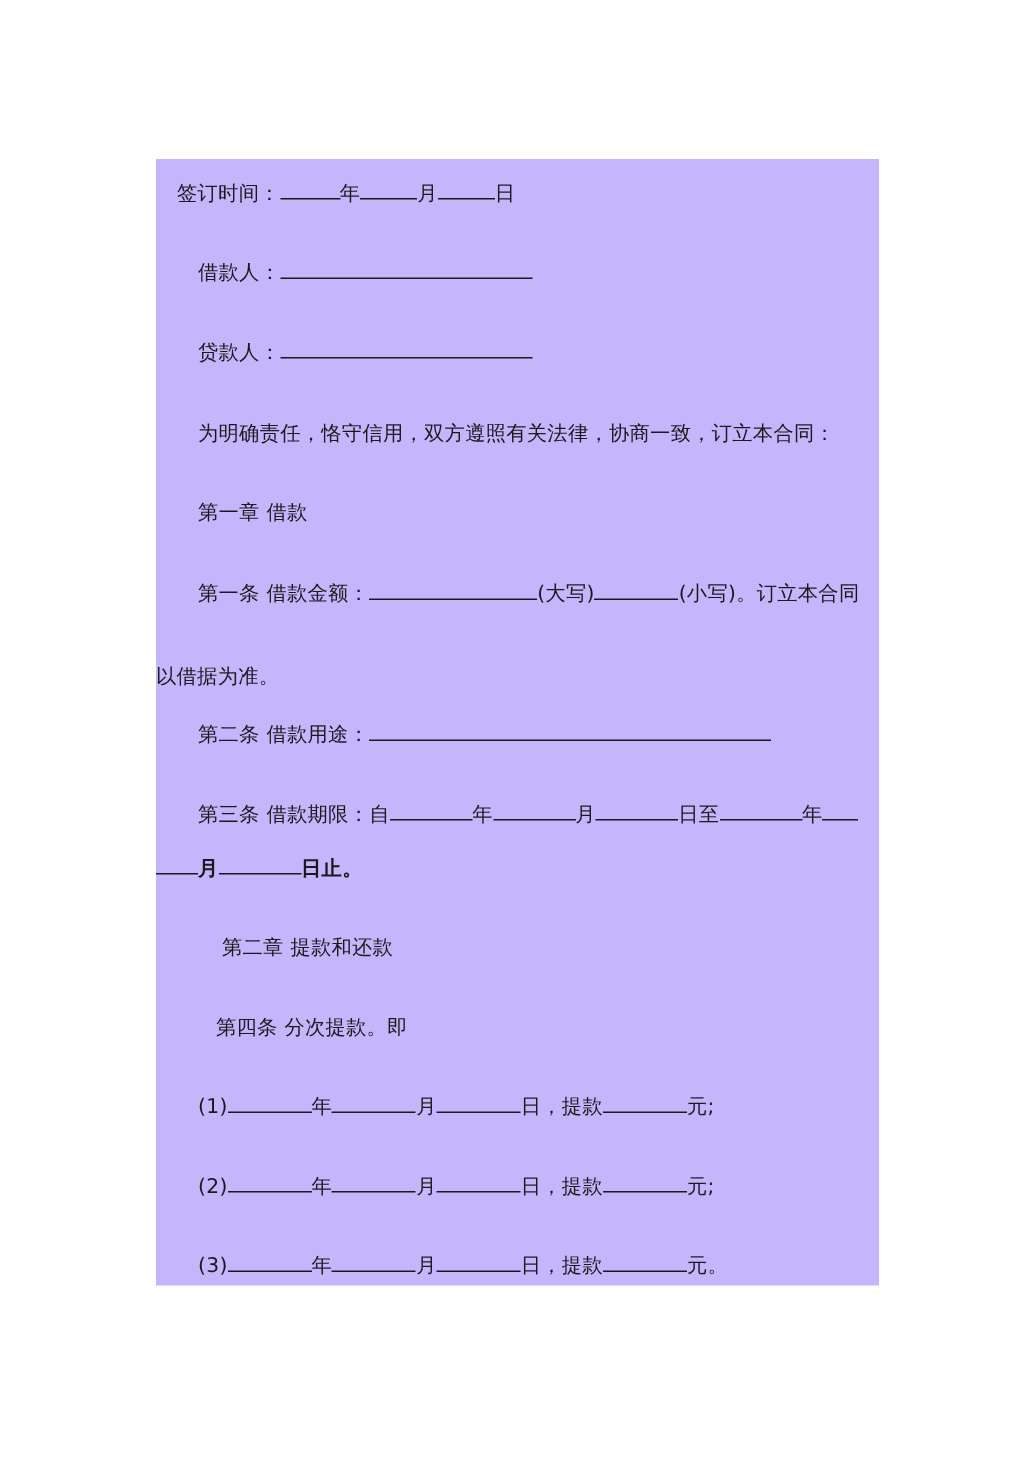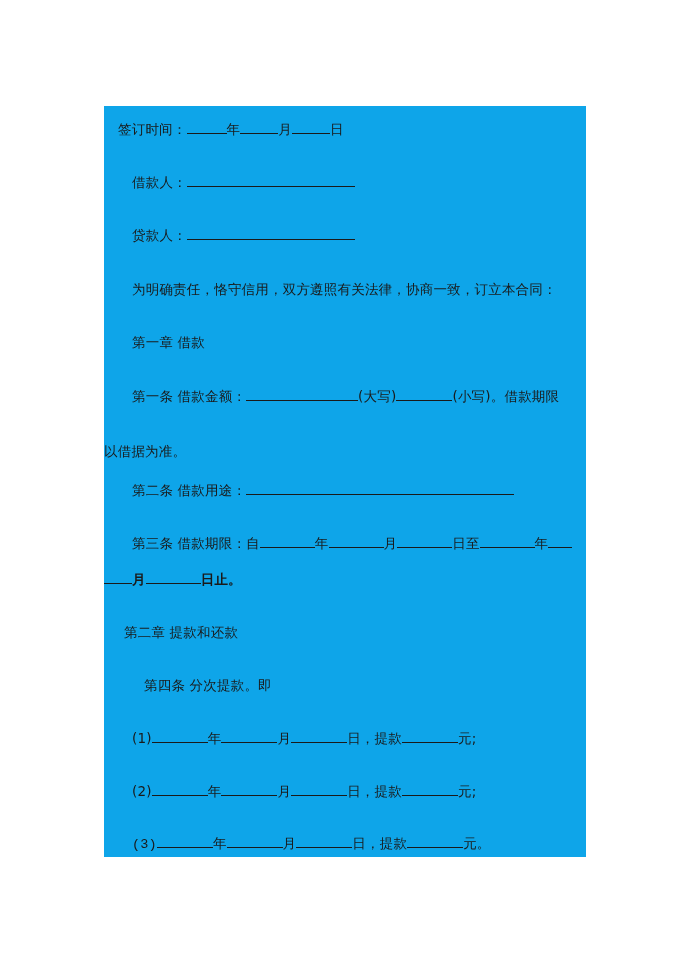--- a/index.html
+++ b/index.html
@@ -2,21 +2,21 @@
 <html><head>
 <meta charset="utf-8">
 <style>
   html, body { margin:0; padding:0; }
   body {
     width:690px; height:976px; background:#ffffff; position:relative; overflow:hidden;
     font-family:"DejaVu Sans", "Liberation Sans", sans-serif; color:#1a1a1a;
   }
   .page {
     position:absolute; left:104px; top:106px; width:482px; height:751px;
-    background:#0ea5e9;
+    background:#c4b5fd;
   }
   .line {
     position:absolute; font-size:13.5px; line-height:18px; white-space:nowrap; letter-spacing:0.2px;
   }
   .blank { display:inline-block; border-bottom:1px solid #1a1a1a; height:12px; vertical-align:baseline; }
 </style>
 </head>
 <body>
 
 <div class="page">
@@ -31,44 +31,44 @@
 
   <div class="line" style="left:28px;top:174px;">为明确责任，恪守信用，双方遵照有关法律，协商一致，订立本合同：</div>
 
   <div class="line" style="left:28px;top:120px;">
     <span>贷款人：</span><span class="blank" style="width:168px"></span>
   </div>
 
   <div class="line" style="left:28px;top:227px;">第一章 借款</div>
 
   <div class="line" style="left:28px;top:281px;">
-    <span>第一条 借款金额：</span><span class="blank" style="width:112px"></span><span>(大写)</span><span class="blank" style="width:56px"></span><span>(小写)。借款期限</span>
+    <span>第一条 借款金额：</span><span class="blank" style="width:112px"></span><span>(大写)</span><span class="blank" style="width:56px"></span><span>(小写)。订立本合同</span>
   </div>
   <div class="line" style="left:0px;top:336px;">以借据为准。</div>
 
   <div class="line" style="left:28px;top:375px;">
     <span>第二条 借款用途：</span><span class="blank" style="width:268px"></span>
   </div>
 
   <div class="line" style="left:28px;top:428px;text-align:center;">
     <span>第三条 借款期限：自</span><span class="blank" style="width:55px"></span><span>年</span><span class="blank" style="width:55px"></span><span>月</span><span class="blank" style="width:55px"></span><span>日至</span><span class="blank" style="width:55px"></span><span>年</span><span class="blank" style="width:24px"></span>
   </div>
   <div class="line" style="left:0px;top:464px;font-weight:bold;">
     <span class="blank" style="width:28px"></span><span>月</span><span class="blank" style="width:55px"></span><span>日止。</span>
   </div>
 
-  <div class="line" style="left:20px;top:517px;">第二章 提款和还款</div>
+  <div class="line" style="left:44px;top:517px;">第二章 提款和还款</div>
 
   <div class="line" style="left:28px;top:570px;margin-left:12px;">第四条 分次提款。即</div>
 
   <div class="line" style="left:28px;top:623px;">
     <span>(1)</span><span class="blank" style="width:56px"></span><span>年</span><span class="blank" style="width:56px"></span><span>月</span><span class="blank" style="width:56px"></span><span>日，提款</span><span class="blank" style="width:56px"></span><span>元;</span>
   </div>
 
   <div class="line" style="left:28px;top:676px;">
     <span>(2)</span><span class="blank" style="width:56px"></span><span>年</span><span class="blank" style="width:56px"></span><span>月</span><span class="blank" style="width:56px"></span><span>日，提款</span><span class="blank" style="width:56px"></span><span>元;</span>
   </div>
 
-  <div class="line" style="left:28px;top:729px;font-family:Liberation Mono, monospace;">
+  <div class="line" style="left:28px;top:729px;">
     <span>(3)</span><span class="blank" style="width:56px"></span><span>年</span><span class="blank" style="width:56px"></span><span>月</span><span class="blank" style="width:56px"></span><span>日，提款</span><span class="blank" style="width:56px"></span><span>元。</span>
   </div>
 
 </div>
 
 </body></html>

